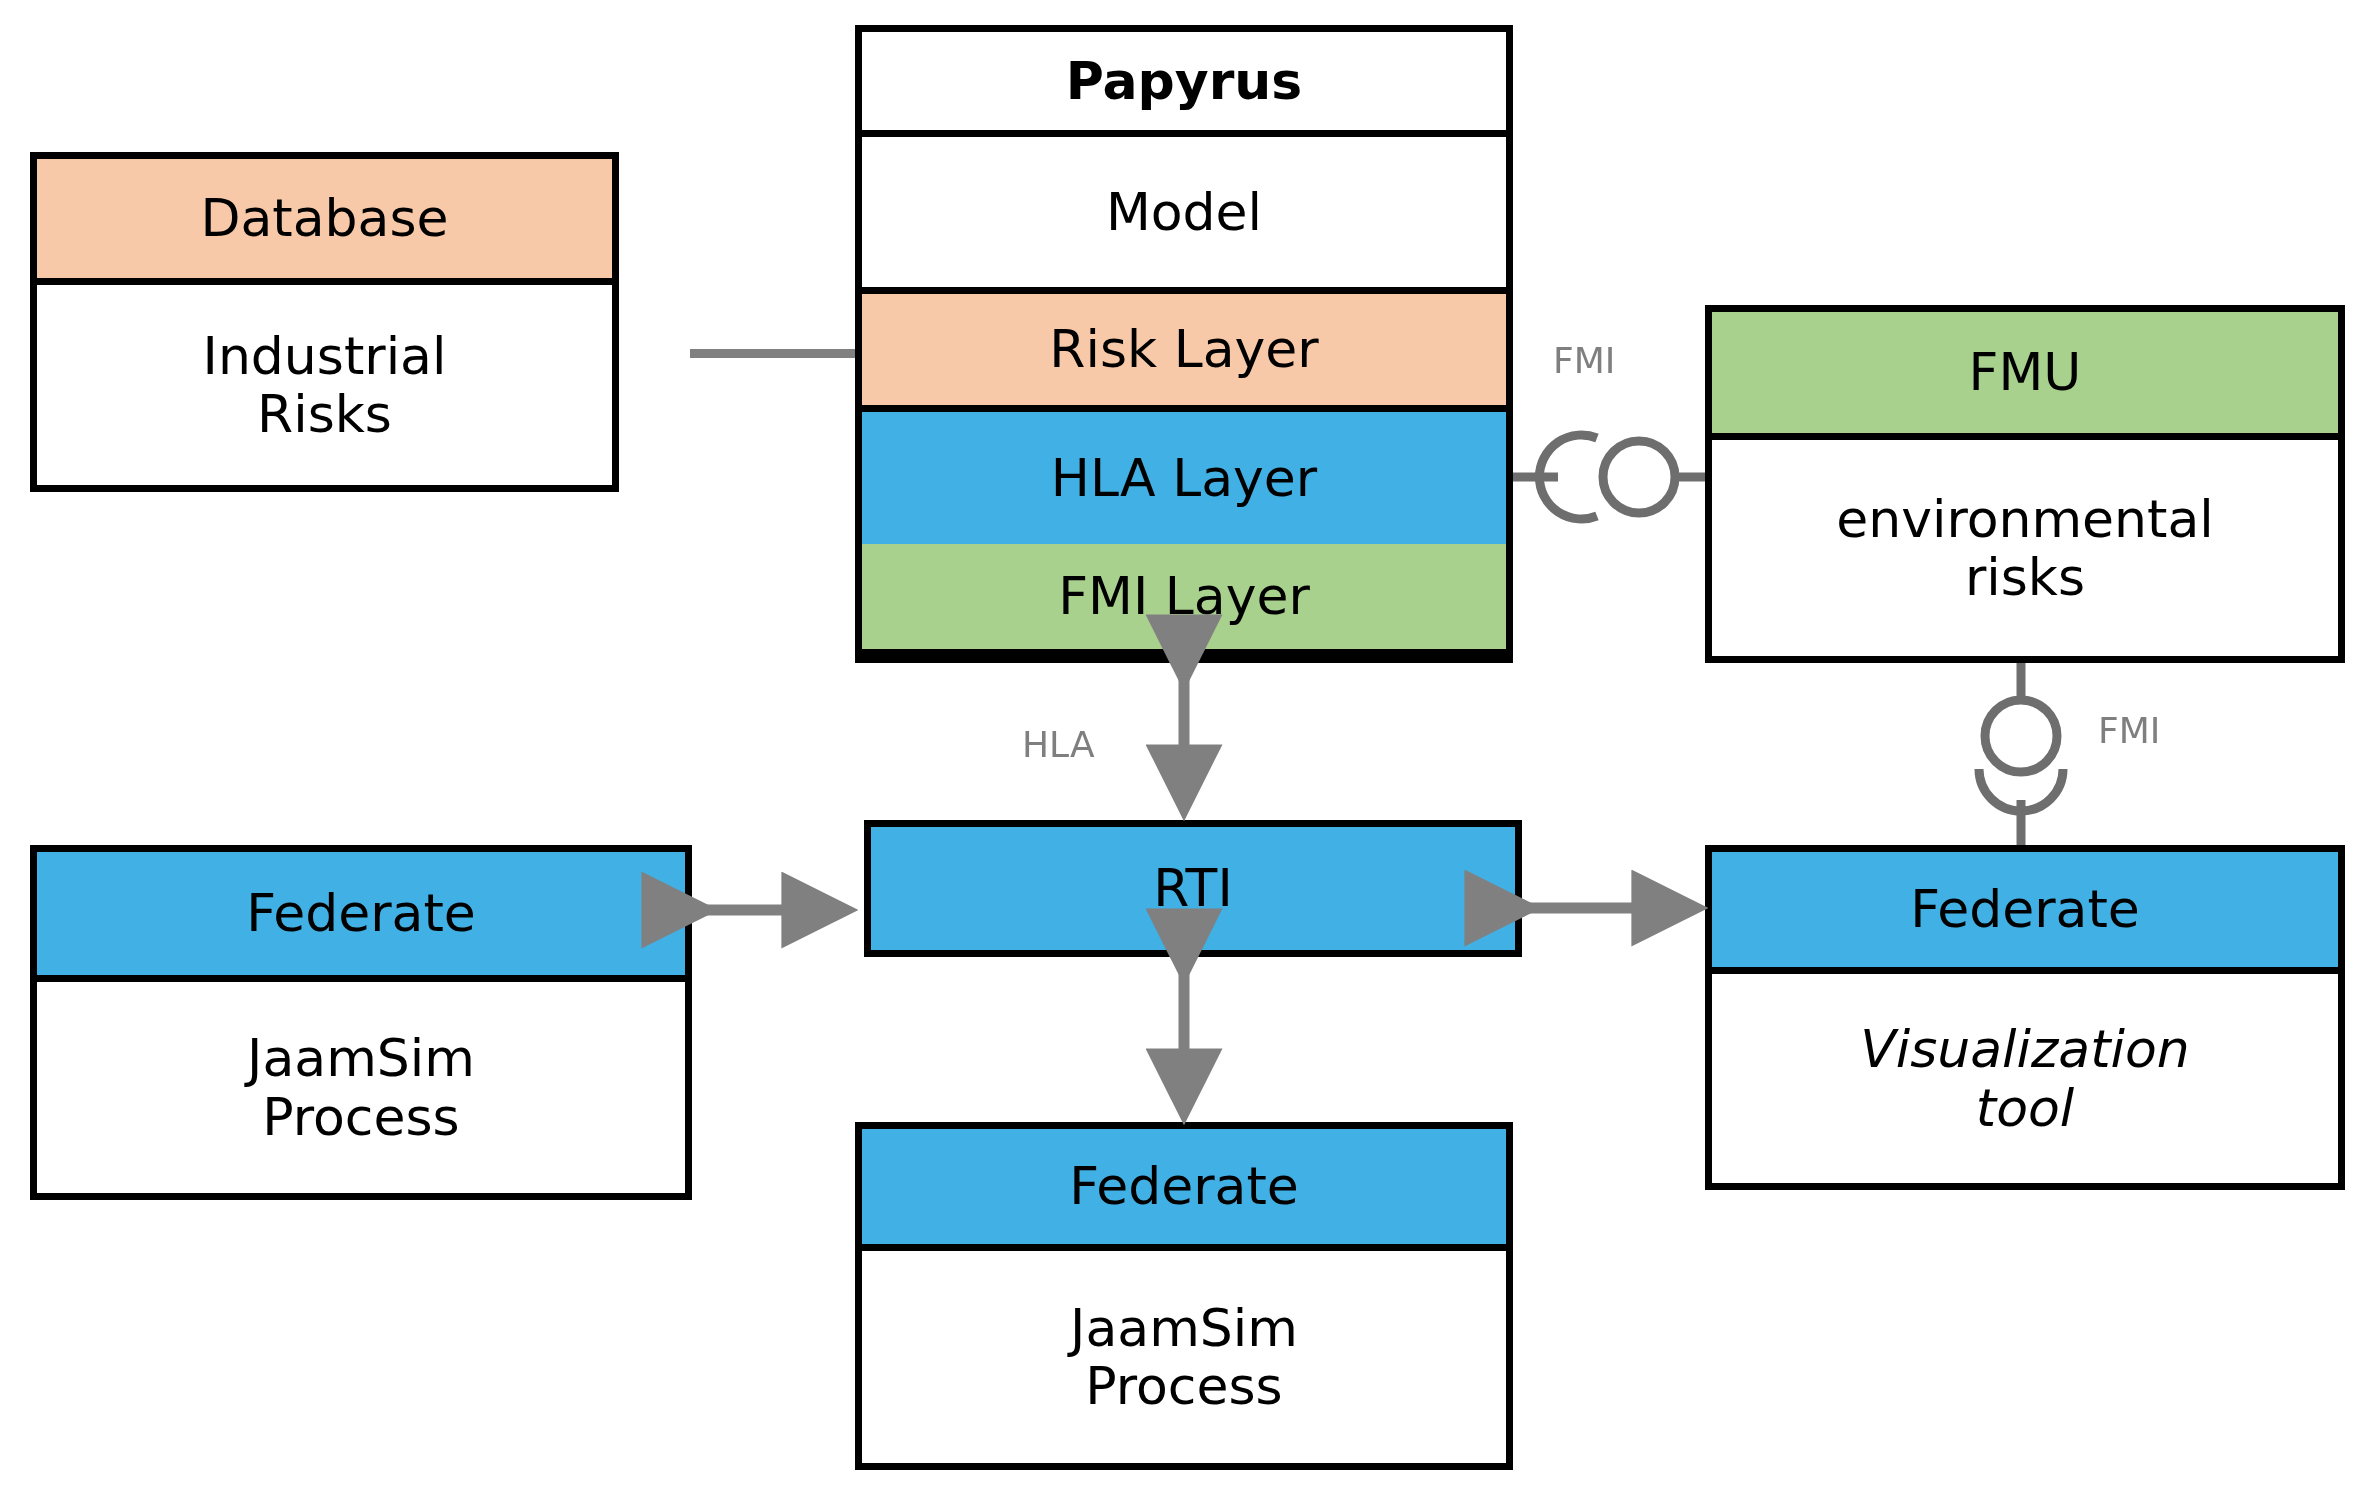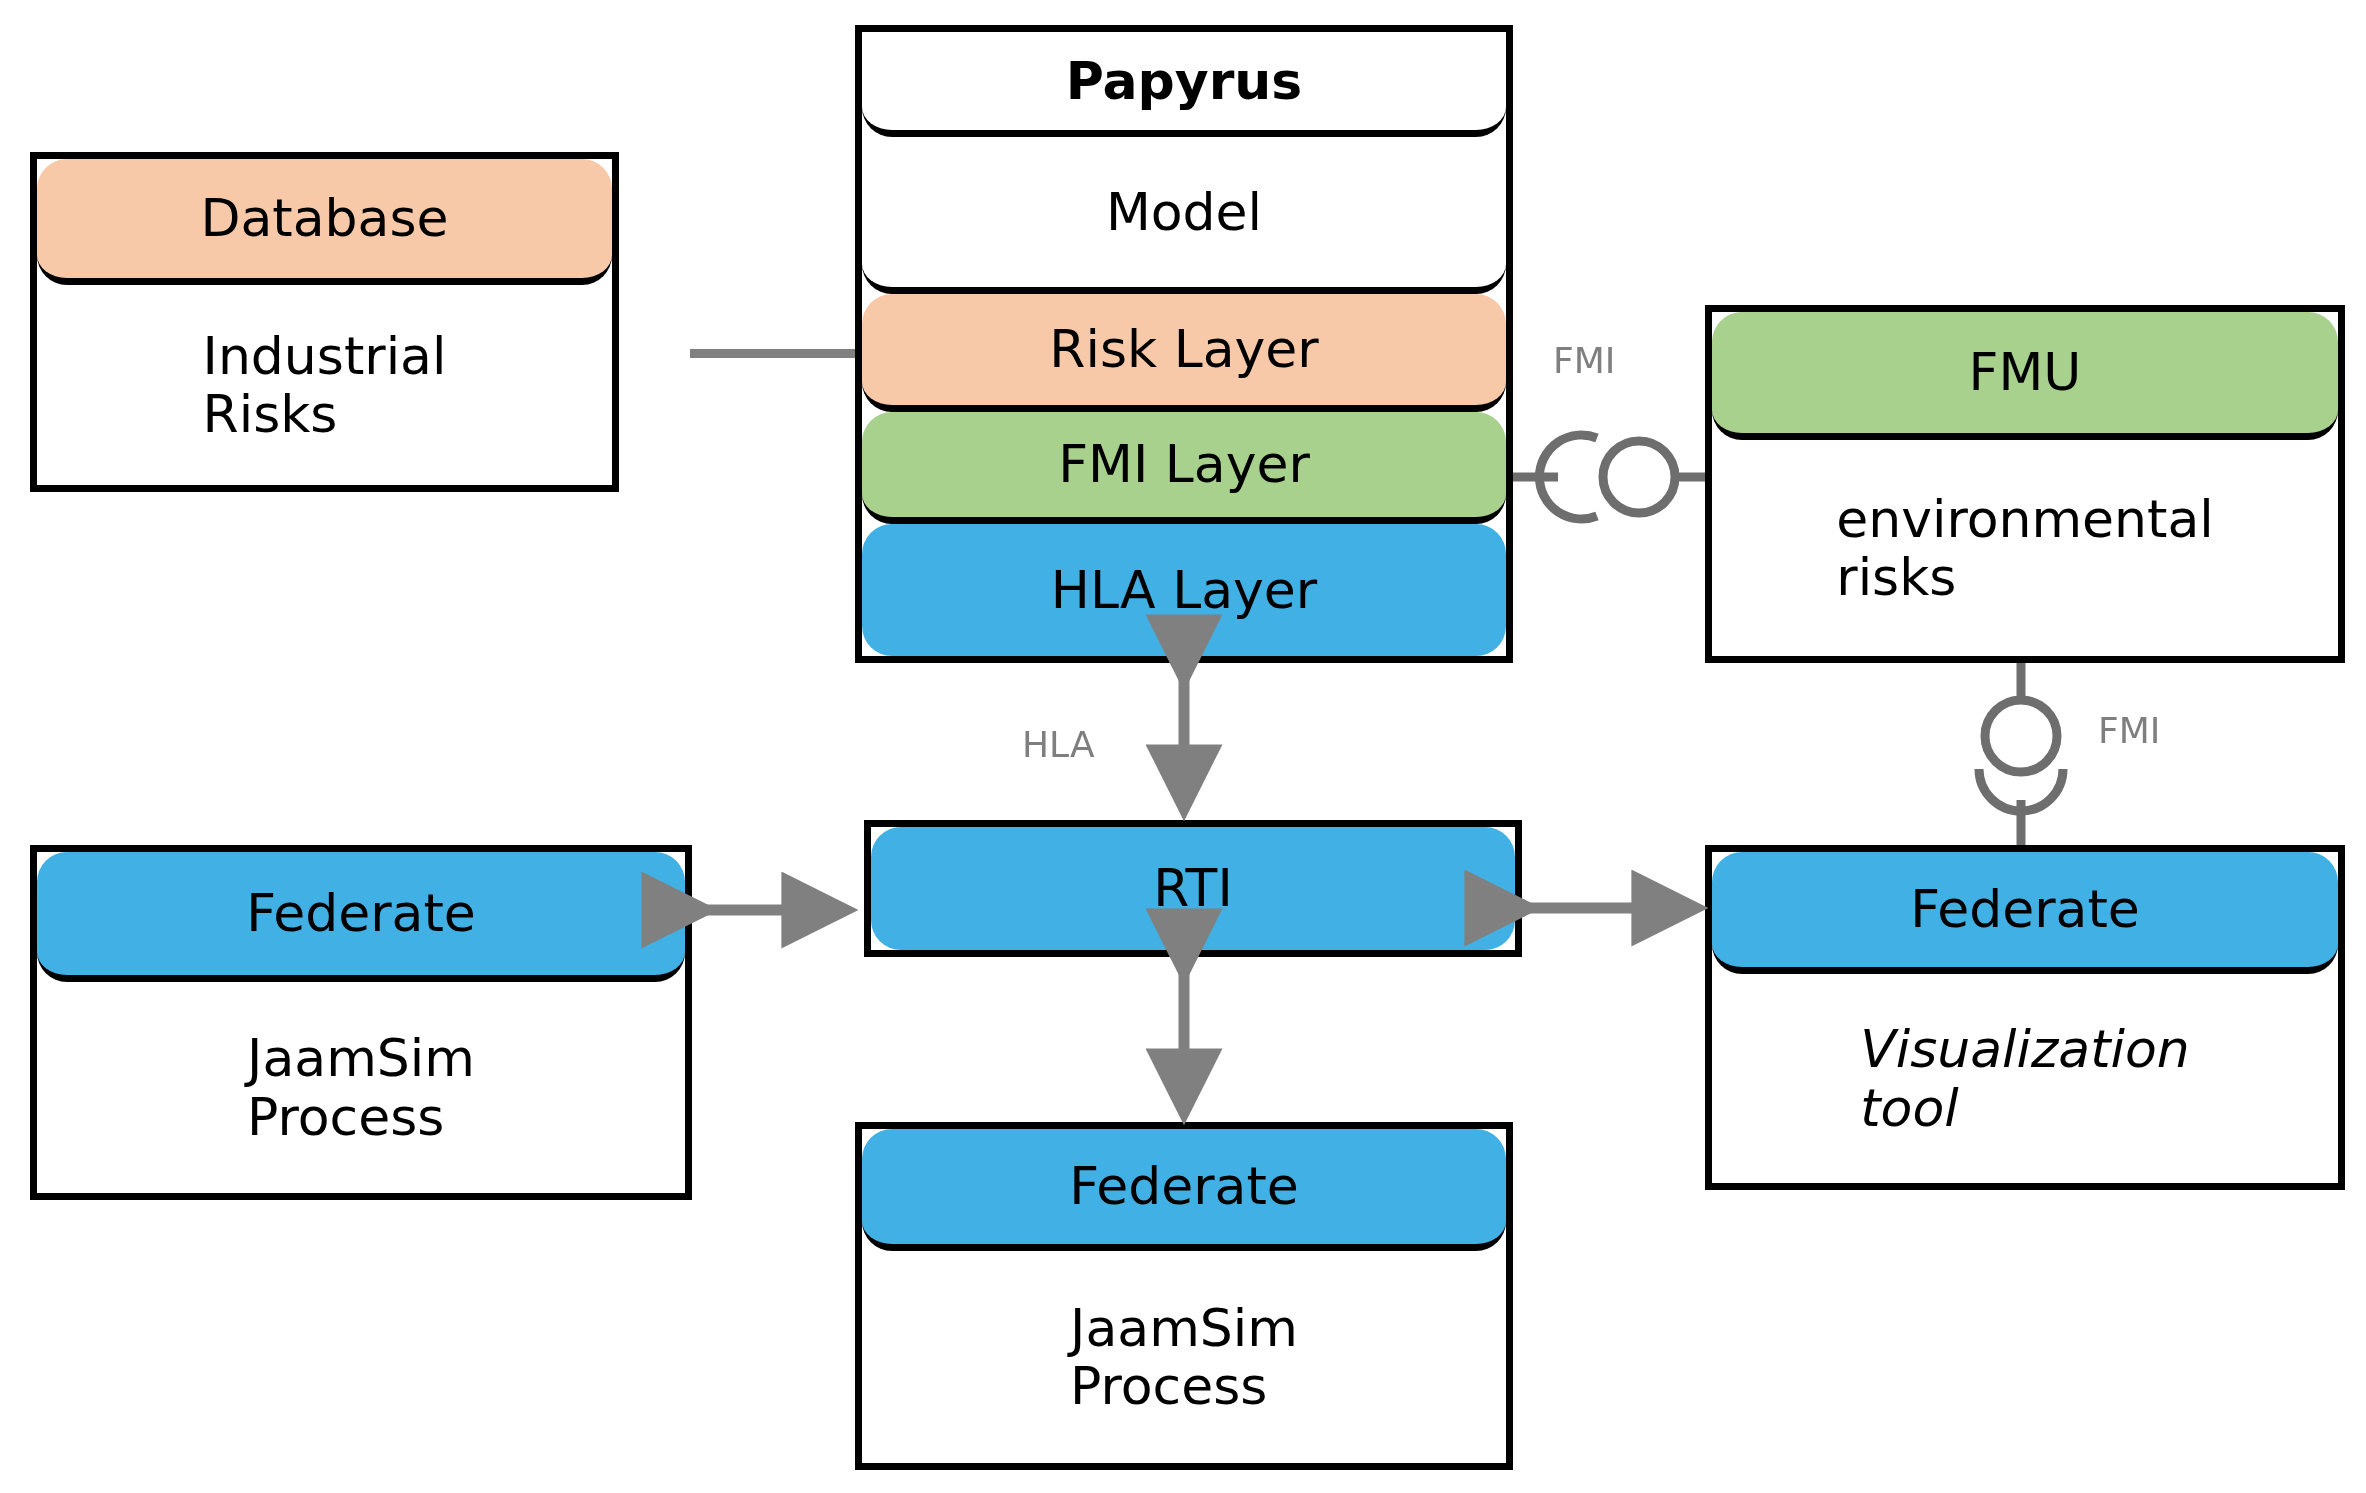--- a/index.html
+++ b/index.html
@@ -1,22 +1,22 @@
 <!DOCTYPE html>
 <html><head>
 <meta charset="utf-8">
 <style>
   html,body{margin:0;padding:0;background:#ffffff;}
   body{width:2366px;height:1493px;position:relative;overflow:hidden;
        font-family:"DejaVu Sans","Liberation Sans",sans-serif;}
   #stage{position:absolute;left:0;top:0;width:2366px;height:1493px;}
 
   .box{position:absolute;border:7px solid #000;box-sizing:border-box;background:#fff;display:flex;flex-direction:column;}
-  .cell{display:flex;align-items:center;justify-content:center;
-        box-sizing:border-box;color:#000;line-height:1.12;font-size:52px;padding:2px 18px;border-radius:30px;}
+  .cell{display:flex;align-items:center;justify-content:center;text-align:center;
+        box-sizing:border-box;color:#000;line-height:1.12;font-size:52px;padding:2px 18px;}
   .cell.sep{border-bottom:7px solid #000;}
   .cell.bold{font-weight:bold;}
   .cell.peach{background:#F7C9A9;}
   .cell.green{background:#A9D18E;}
   .cell.blue{background:#41B0E4;}
   .cell.white{background:#ffffff;}
   .twoline{white-space:pre-line;}
 
   .conn{position:absolute;background:#808080;}
   .conn-label{position:absolute;color:#7F7F7F;font-size:36px;white-space:nowrap;}
@@ -33,22 +33,22 @@
   <div class="box" style="left:30px;top:152px;width:589px;height:340px;">
     <div class="cell sep peach" style="height:126px;flex:0 0 126px;">Database</div>
     <div class="cell white twoline" style="flex:1 1 auto;">Industrial
 Risks</div>
   </div>
 
   <div class="box" style="left:855px;top:25px;width:658px;height:638px;">
     <div class="cell sep white bold" style="height:105px;flex:0 0 105px;">Papyrus</div>
     <div class="cell sep white" style="height:157px;flex:0 0 157px;">Model</div>
     <div class="cell sep peach" style="height:118px;flex:0 0 118px;">Risk Layer</div>
+    <div class="cell blue" style="flex:1 1 auto;">HLA Layer</div>
     <div class="cell sep green" style="height:112px;flex:0 0 112px;">FMI Layer</div>
-    <div class="cell blue" style="flex:1 1 auto;">HLA Layer</div>
   </div>
 
   <div class="box" style="left:1705px;top:305px;width:640px;height:358px;">
     <div class="cell sep green" style="height:128px;flex:0 0 128px;">FMU</div>
     <div class="cell white twoline" style="flex:1 1 auto;">environmental
 risks</div>
   </div>
 
   <div class="box" style="left:30px;top:845px;width:662px;height:355px;">
     <div class="cell sep blue" style="height:130px;flex:0 0 130px;">Federate</div>

